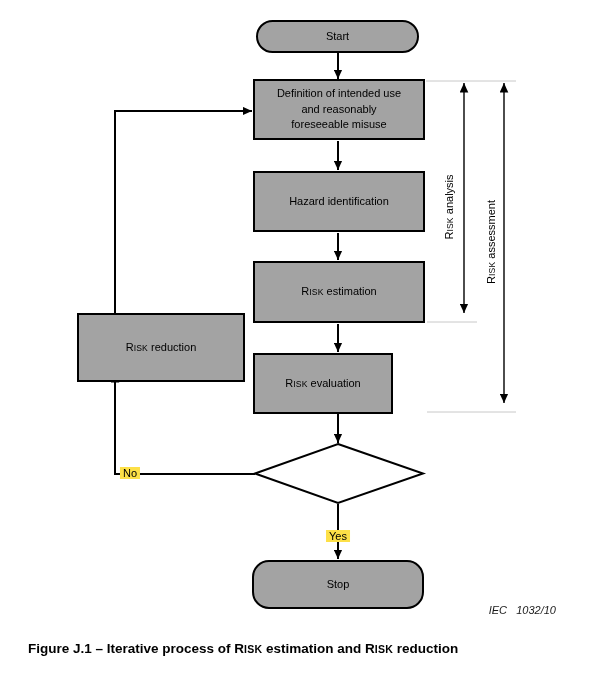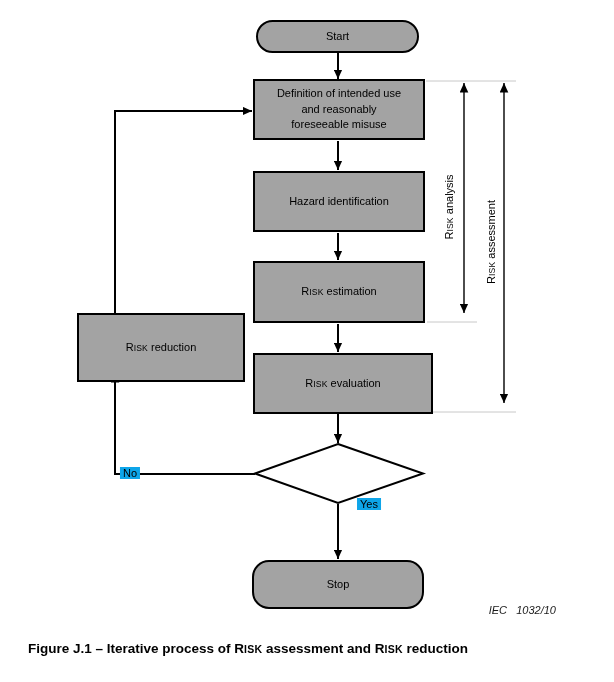--- a/index.html
+++ b/index.html
@@ -15,21 +15,21 @@
   .node { position: absolute; box-sizing: border-box; border: 2px solid #000; background: #a3a3a3;
           display: flex; align-items: center; justify-content: center; text-align: center;
           font-size: 11px; line-height: 1.45; z-index: 2; }
   .terminator { border-radius: 17px; }
   .node-label { display: block; }
   .wrap-narrow { max-width: 125px; }
   .sc { font-size: 0.78em; letter-spacing: 0.02em; }
 
   .decision-label { position: absolute; z-index: 2; width: 116px; text-align: center;
                     font-size: 11px; line-height: 1.45; transform: translate(-50%, -50%); }
-  .edge-label { position: absolute; z-index: 3; background: #0ea5e9; font-size: 11px;
+  .edge-label { position: absolute; z-index: 3; background: #fde047; font-size: 11px;
                 padding: 0 3px; transform: translate(-50%, -50%); }
   .vlabel { position: absolute; z-index: 2; white-space: nowrap; font-size: 11px;
             transform: translate(-50%, -50%) rotate(-90deg); }
   .credit { position: absolute; z-index: 2; font-size: 11px; font-style: italic;
             white-space: pre; color: #1a1a1a; margin-left: 18px; }
   .caption { position: absolute; z-index: 2; font-size: 13.5px; font-weight: bold; white-space: nowrap; }
 </style>
 </head>
 <body>
 
@@ -75,35 +75,35 @@
   </div>
 
   <div class="node" style="left:253px; top:79px; width:172px; height:61px;">
     <span class="node-label wrap-narrow">Definition of intended use and reasonably foreseeable misuse</span>
   </div>
 
   <div class="node" style="left:253px; top:261px; width:172px; height:62px;">
     <span class="node-label"><span>R</span><span class="sc">ISK</span><span> estimation</span></span>
   </div>
 
-  <div class="node" style="left:253px; top:353px; width:180px; height:61px;justify-content:center;">
+  <div class="node" style="left:253px; top:353px; width:140px; height:61px;justify-content:center;">
     <span class="node-label"><span>R</span><span class="sc">ISK</span><span> evaluation</span></span>
   </div>
 
   <div class="node" style="left:31px; top:313px; width:168px; height:69px;margin-left:46px;">
     <span class="node-label"><span>R</span><span class="sc">ISK</span><span> reduction</span></span>
   </div>
 
 
   <div class="node terminator" style="left:252px; top:560px; width:172px; height:49px;">
     <span class="node-label">Stop</span>
   </div>
 
-  <div class="edge-label" style="left:338px; top:504px;margin-left:31px;">Yes</div>
+  <div class="edge-label" style="left:338px; top:536px;">Yes</div>
   <div class="edge-label" style="left:130px; top:473px;">No</div>
 
   <div class="vlabel" style="left:449px; top:207px;"><span>R</span><span class="sc">ISK</span><span> analysis</span></div>
   <div class="vlabel" style="left:491px; top:242px;"><span>R</span><span class="sc">ISK</span><span> assessment</span></div>
 
   <div class="credit" style="right:58px; top:604px;">IEC   1032/10</div>
-  <div class="caption" style="left:28px; top:641px;"><span>Figure J.1 – Iterative process of R</span><span class="sc">ISK</span><span> assessment and R</span><span class="sc">ISK</span><span> reduction</span></div>
+  <div class="caption" style="left:28px; top:641px;"><span>Figure J.1 – Iterative process of R</span><span class="sc">ISK</span><span> estimation and R</span><span class="sc">ISK</span><span> reduction</span></div>
 
 </div>
 
 </body></html>

